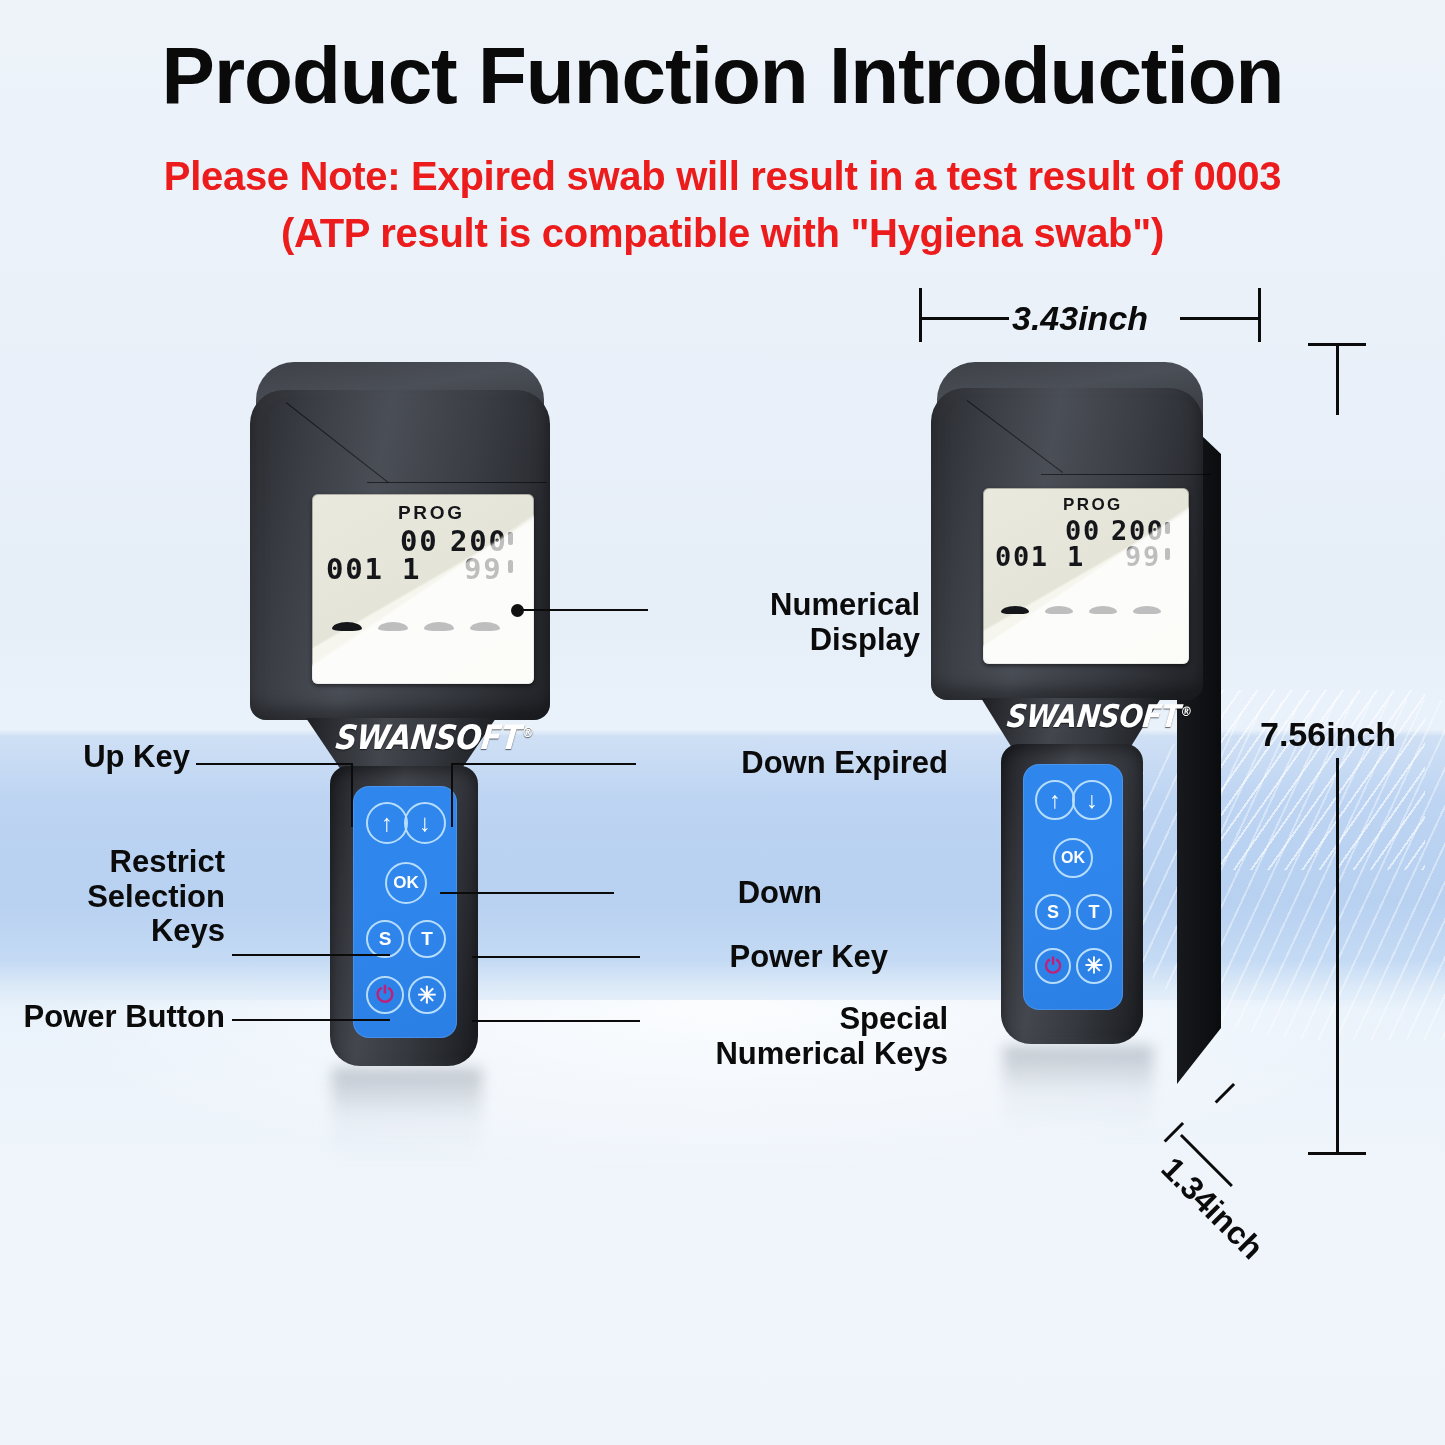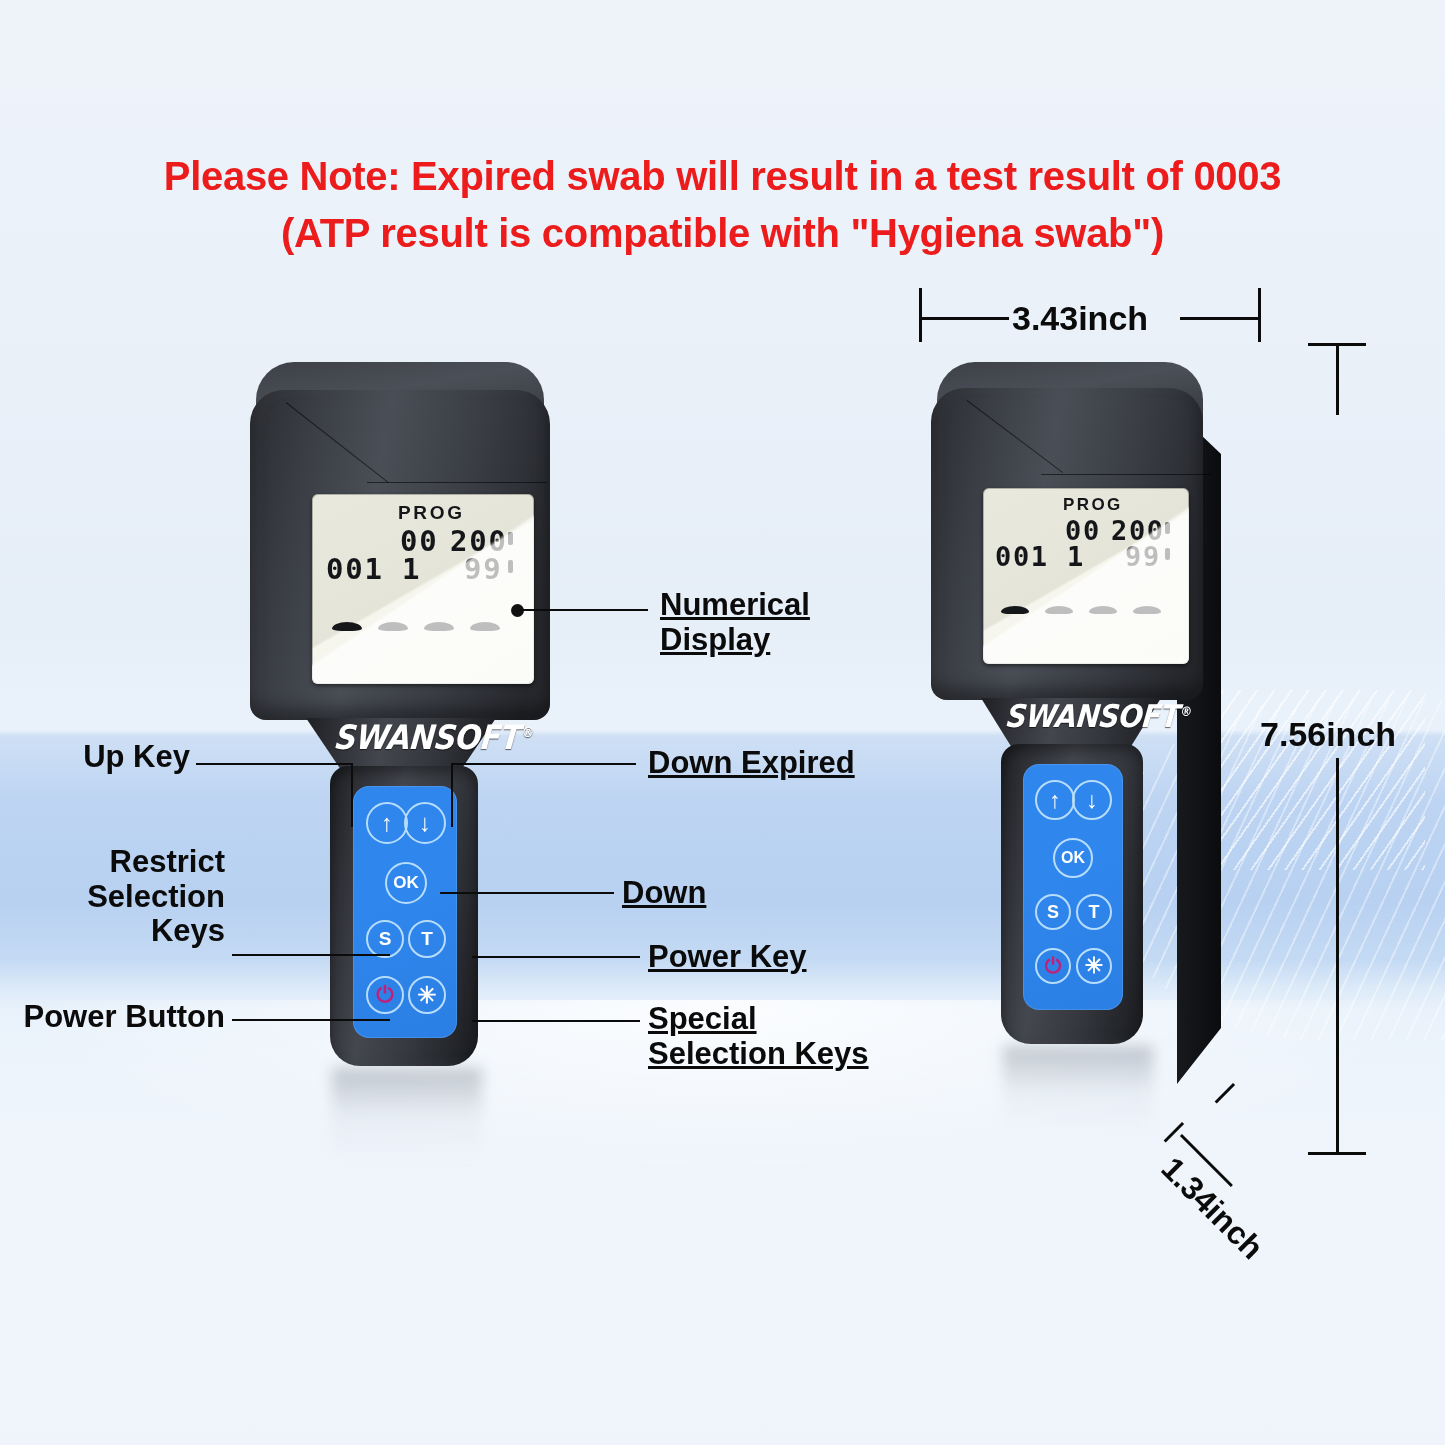--- a/index.html
+++ b/index.html
@@ -174,21 +174,21 @@
   
   .callout{
     position:absolute;
     color:#0b0b0b;
     font-weight:bold;
     font-size:31px;
     line-height:1.12;
     white-space:pre-line;
     font-family:"Liberation Sans",sans-serif;
   }
-  .callout.right{text-align:left;text-decoration:underline;}
+  .callout.right{text-align:right;}
   .callout.left{text-align:right;}
   .lead{
     position:absolute;
     background:#0b0b0b;
     height:2.4px;
   }
   .lead-v{
     position:absolute;
     background:#0b0b0b;
     width:2.4px;
@@ -214,20 +214,21 @@
 </style>
 </head>
 <body>
 
 <div id="stage">
 
   <div class="bg-arc"></div>
   <div class="bg-arc2"></div>
   <div class="bg-sheen"></div>
 
+  <div id="title">Product Function Introduction</div>
   <div class="note" id="note1">Please Note: Expired swab will result in a test result of 0003</div>
   <div class="note" id="note2">(ATP result is compatible with "Hygiena swab")</div>
 
   <div class="device" id="device-left" style="left:250px;top:362px;width:300px;height:760px;">
 
     <div class="cap" style="left:6px;top:0px;width:288px;height:120px;"></div>
 
     <div class="body-top" style="left:0px;top:28px;width:300px;height:330px;"></div>
 
     <div class="seam" style="left:36px;top:40px;width:130px;transform:rotate(38deg);"></div>
@@ -371,27 +372,27 @@
   <div class="callout right" style="left:648px;top:746px;width:300px;">Down Expired</div>
 
   <div class="lead" style="left:440px;top:892px;width:174px;"></div>
   <div class="callout right" style="left:622px;top:876px;width:200px;">Down</div>
 
   <div class="lead" style="left:472px;top:956px;width:168px;"></div>
   <div class="callout right" style="left:648px;top:940px;width:240px;">Power Key</div>
 
   <div class="lead" style="left:472px;top:1020px;width:168px;"></div>
   <div class="callout right" style="left:648px;top:1002px;width:300px;">Special
-Selection Keys</div>
+Numerical Keys</div>
 
   <div class="dim-tick-v" style="left:919px;top:288px;height:54px;"></div>
   <div class="dim-tick-v" style="left:1258px;top:288px;height:54px;"></div>
   <div class="dim-line-h" style="left:919px;top:317px;width:90px;"></div>
   <div class="dim-line-h" style="left:1180px;top:317px;width:80px;"></div>
-  <div class="dim-label" style="left:1012px;top:299px;">3.43inch</div>
+  <div class="dim-label" style="left:1012px;top:299px;font-style:italic;">3.43inch</div>
 
   <div class="dim-tick-h" style="left:1308px;top:343px;width:58px;"></div>
   <div class="dim-tick-h" style="left:1308px;top:1152px;width:58px;"></div>
   <div class="dim-line-v" style="left:1336px;top:343px;height:72px;"></div>
   <div class="dim-line-v" style="left:1336px;top:758px;height:394px;"></div>
   <div class="dim-label" style="left:1260px;top:715px;">7.56inch</div>
 
   <div class="dim-line-h rot45" style="left:1182px;top:1134px;width:72px;"></div>
   <div class="dim-tick-v rot45" style="left:1182px;top:1122px;height:26px;width:3.4px;background:#0b0b0b;"></div>
   <div class="dim-tick-v rot45" style="left:1233px;top:1083px;height:26px;width:3.4px;background:#0b0b0b;"></div>

